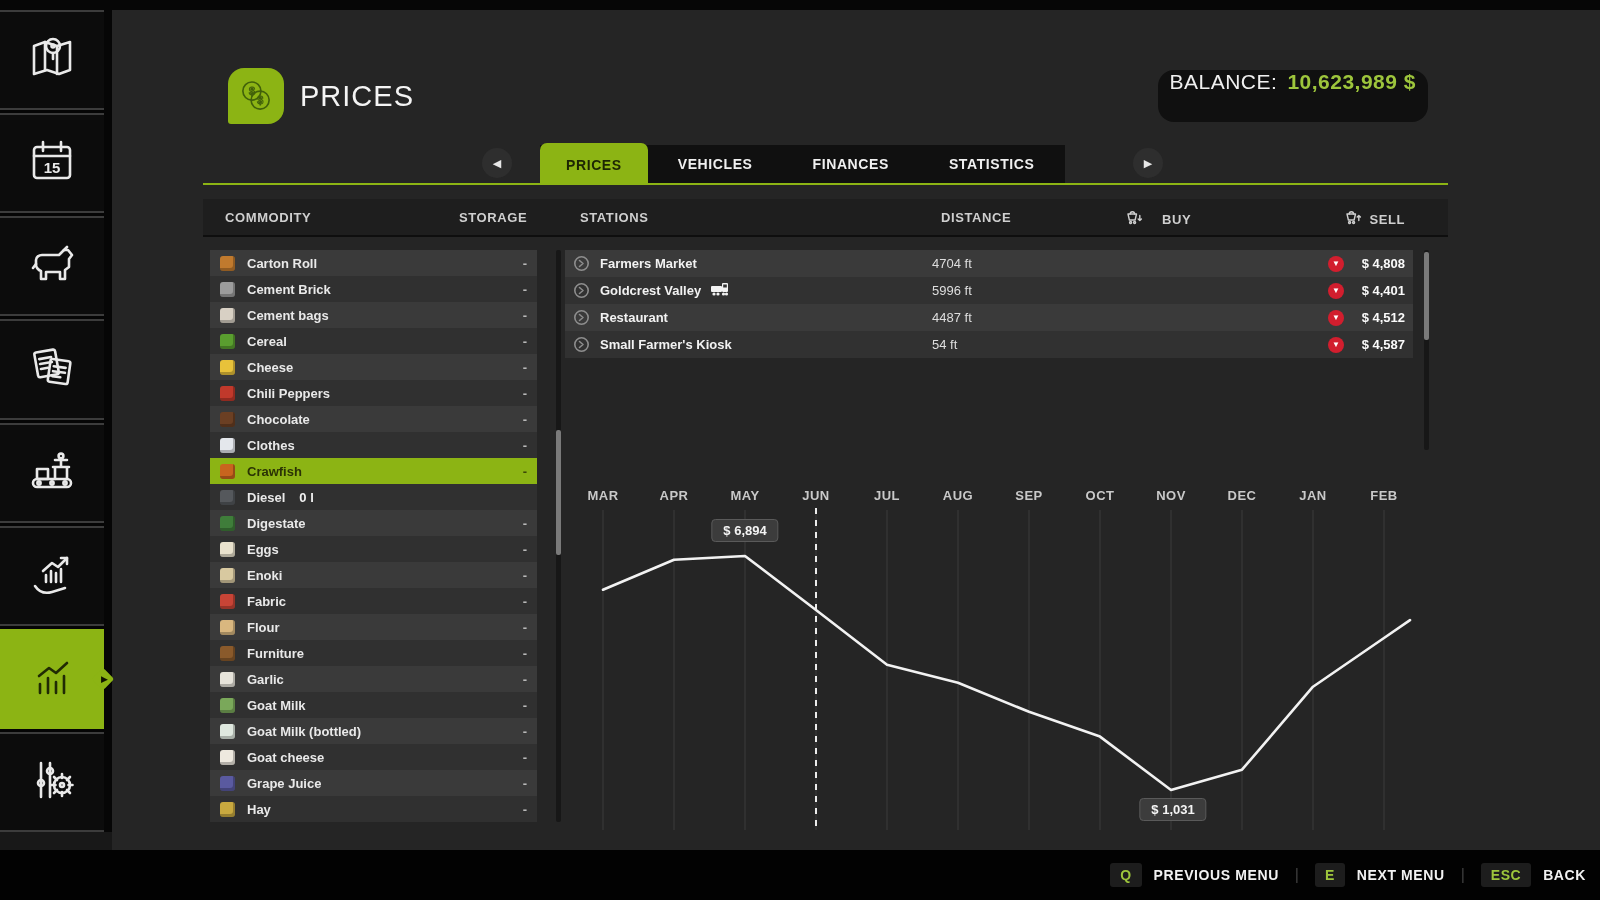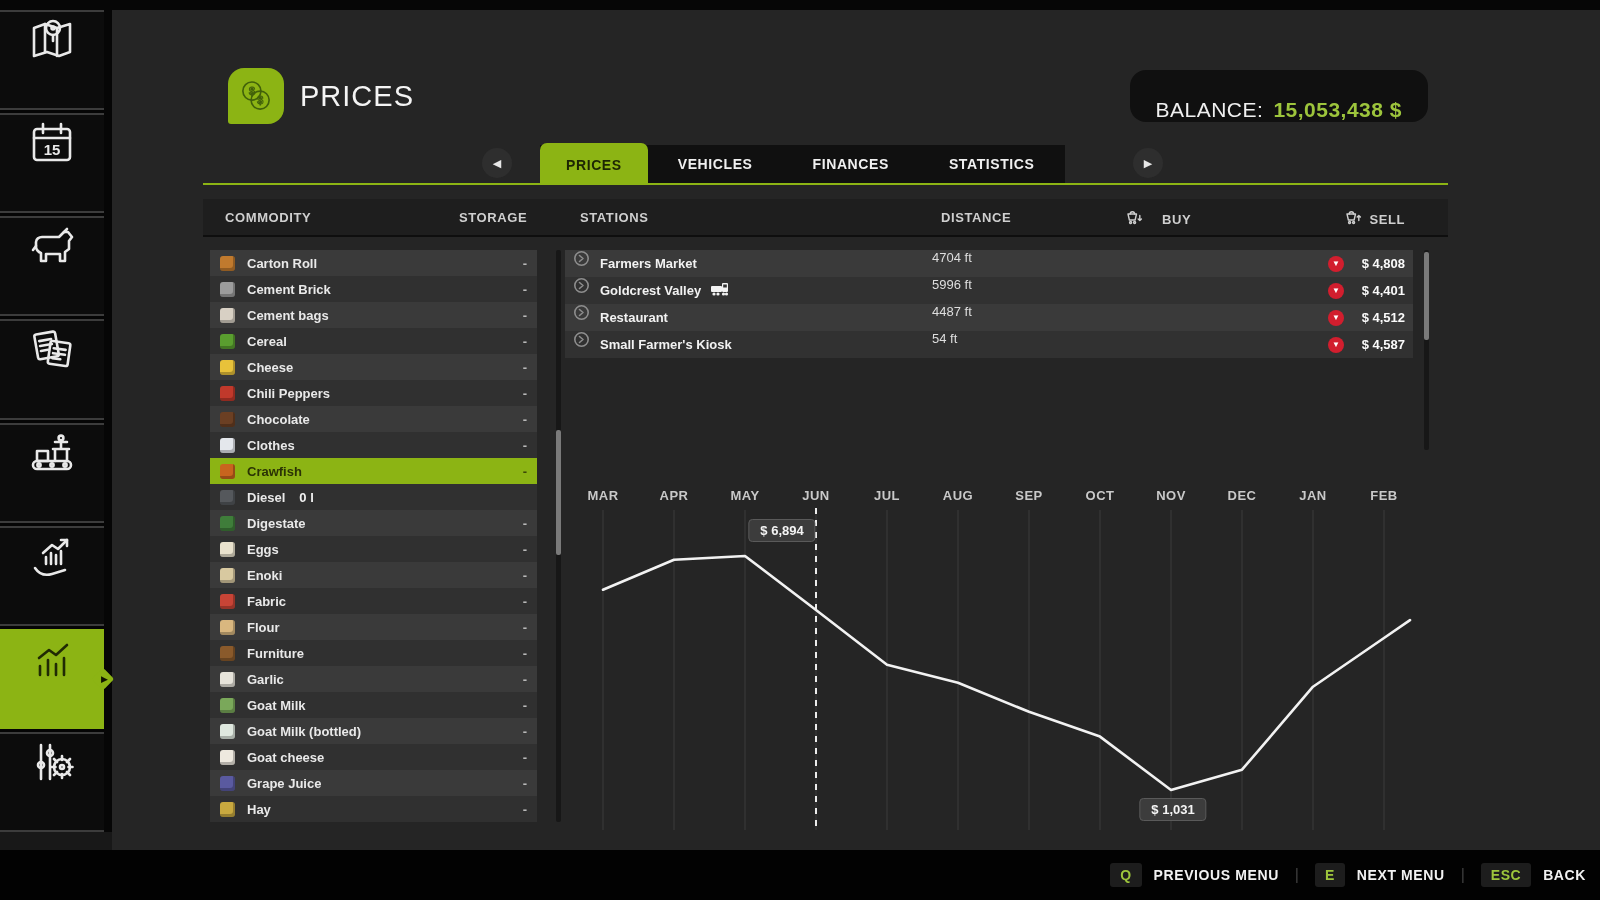--- a/index.html
+++ b/index.html
@@ -11,37 +11,37 @@
   .abs{position:absolute}
 
   
   .top-strip{left:0;top:0;width:1600px;height:10px;background:#060606}
   .main-panel{left:112px;top:10px;right:0;height:840px;background:#252525}
   .left-gap{left:104px;top:10px;width:8px;height:822px;background:#060606}
 
   
   .sidebar{left:0;top:10px;width:104px;height:822px;background:#050505;display:flex;flex-direction:column}
   .side-item{flex:1;background:#0c0c0c;border-top:2px solid #3c3c3c;border-bottom:2px solid #3c3c3c;
-    margin-bottom:3px;display:flex;justify-content:center;position:relative}
+    margin-bottom:3px;display:flex;align-items:center;justify-content:center;position:relative}
   .side-item:last-child{margin-bottom:0}
   .side-item svg{width:56px;height:56px;stroke:#e9e9e9;fill:none;stroke-width:2.6;stroke-linecap:round;stroke-linejoin:round}
   .side-item.active{background:var(--accent);border-color:var(--accent)}
   .side-item.active svg{stroke:#202a04}
   .side-item.active .notch{position:absolute;right:-7px;top:50%;width:16px;height:16px;background:var(--accent);
     transform:translateY(-50%) rotate(45deg);border-radius:3px}
   .side-item.active .notch-arrow{position:absolute;right:-4px;top:50%;transform:translateY(-50%);
     color:#101400;font-size:9px;z-index:2}
 
   
   .hdr-icon{left:228px;top:68px;width:56px;height:56px;background:var(--accent);
     border-radius:16px 16px 16px 3px;display:flex;align-items:center;justify-content:center}
   .hdr-icon svg{width:46px;height:46px;stroke:#41610a;fill:none;stroke-width:2}
   .page-title{left:300px;top:80px;font-size:29px;letter-spacing:1px;color:#f4f4f4;font-weight:400}
   .balance-pill{top:70px;right:172px;height:52px;background:#101010;border-radius:16px;
-    display:flex;align-items:flex-end;padding:0 26px;gap:10px}
+    display:flex;align-items:flex-start;padding:0 12px;gap:10px}
   .balance-label{font-size:21px;color:#f0f0f0;letter-spacing:.5px}
   .balance-value{font-size:21px;font-weight:bold;color:var(--money);letter-spacing:.5px}
 
   
   .tab-underline{left:203px;top:183px;width:1245px;height:2px;background:var(--accent)}
   .tab-strip{left:540px;top:145px;height:38px;background:#101010;display:flex;align-items:flex-end}
   .tab{height:38px;line-height:38px;padding:0 30px;font-size:14px;font-weight:bold;letter-spacing:.6px;
     color:#f0f0f0;white-space:nowrap}
   .tab.active{background:var(--accent);color:#1d2603;height:42px;line-height:44px;
     border-radius:7px 7px 0 0;margin-bottom:-2px;padding:0 26px}
@@ -70,21 +70,21 @@
   .c-row.selected .c-label{color:#2b3305}
   .c-val{margin-left:auto;font-size:13px;color:#b9b9b9;font-weight:bold}
   .c-row.selected .c-val{color:#3c4708}
   .v-scroll{width:5px;background:#171717;border-radius:2px}
   .v-thumb{position:absolute;left:0;width:5px;background:#7a7a7a;border-radius:2px}
   .scroll-left{left:556px;top:250px;height:572px}
   .scroll-right{left:1424px;top:250px;height:200px}
 
   
   .station-list{left:565px;top:250px;width:848px}
-  .s-row{height:27px;display:flex;padding:0 8px;box-sizing:border-box}
+  .s-row{height:27px;display:flex;align-items:center;padding:0 8px;box-sizing:border-box}
   .s-row:nth-child(odd){background:#3a3a3a}
   .s-row:nth-child(even){background:#313131}
   .s-marker{width:17px;height:17px;margin-right:10px;flex:0 0 17px}
   .s-marker svg{width:17px;height:17px;stroke:#8d8d8d;fill:none;stroke-width:1.6;stroke-linecap:round;stroke-linejoin:round}
   .s-name{font-size:13px;font-weight:bold;color:#f2f2f2;width:332px;display:flex;align-items:center;gap:9px;white-space:nowrap}
   .s-train svg{width:20px;height:14px;fill:#f2f2f2}
   .s-dist{font-size:13px;color:#dedede;flex:1}
   .s-price{display:flex;align-items:center;gap:9px}
   .trend-badge{width:16px;height:16px;border-radius:50%;background:#d21e2e;color:#fff;font-size:8px;
     display:flex;align-items:center;justify-content:center}
@@ -189,21 +189,21 @@
   <svg viewBox="0 0 56 56">
     <circle cx="23" cy="22" r="11"></circle>
       <circle cx="33" cy="33" r="11"></circle>
     <text x="23" y="27" font-size="13" font-weight="bold" fill="none" stroke="#41610a" stroke-width="1.2" text-anchor="middle" font-family="Liberation Sans, sans-serif">$</text>
     <text x="33" y="38" font-size="13" font-weight="bold" fill="none" stroke="#41610a" stroke-width="1.2" text-anchor="middle" font-family="Liberation Sans, sans-serif">$</text>
   </svg>
 </div>
 <div class="abs page-title">PRICES</div>
 <div class="abs balance-pill">
   <span class="balance-label">BALANCE:</span>
-  <span class="balance-value">15,053,438 $</span>
+  <span class="balance-value">10,623,989 $</span>
 </div>
 
 <div class="abs nav-circle nav-left">◀</div>
 <div class="abs tab-strip">
     <div class="tab active">PRICES</div>
     <div class="tab">VEHICLES</div>
     <div class="tab">FINANCES</div>
     <div class="tab">STATISTICS</div>
   </div>
 <div class="abs nav-circle nav-right">▶</div>
@@ -434,21 +434,21 @@
     <text x="606" y="20" text-anchor="middle" font-size="13" font-weight="bold" fill="#c9c9c9" letter-spacing=".5" font-family="Liberation Sans, sans-serif">NOV</text>
     <line x1="677" x2="677" y1="30" y2="350" stroke="#3c3c3c" stroke-width="1"></line>
     <text x="677" y="20" text-anchor="middle" font-size="13" font-weight="bold" fill="#c9c9c9" letter-spacing=".5" font-family="Liberation Sans, sans-serif">DEC</text>
     <line x1="748" x2="748" y1="30" y2="350" stroke="#3c3c3c" stroke-width="1"></line>
     <text x="748" y="20" text-anchor="middle" font-size="13" font-weight="bold" fill="#c9c9c9" letter-spacing=".5" font-family="Liberation Sans, sans-serif">JAN</text>
     <line x1="819" x2="819" y1="30" y2="350" stroke="#3c3c3c" stroke-width="1"></line>
     <text x="819" y="20" text-anchor="middle" font-size="13" font-weight="bold" fill="#c9c9c9" letter-spacing=".5" font-family="Liberation Sans, sans-serif">FEB</text>
     <line x1="251" x2="251" y1="28" y2="352" stroke="#ececec" stroke-width="2" stroke-dasharray="6 6"></line>
     <polyline points="38.0,109.7 109.0,79.8 180.0,76.0 251.0,130.0 322.0,184.7 393.0,202.7 464.0,231.8 535.0,256.6 606.0,310.0 677.0,289.7 748.0,206.7 819.0,158.0 845.0,140.1" fill="none" stroke="#f2f2f2" stroke-width="2.6" stroke-linejoin="round" stroke-linecap="round"></polyline>
   </svg>
-<div class="chart-badge" id="badge-max" style="left: 745px; top: 519px; margin-left: 37px;">$ 6,894</div>
+<div class="chart-badge" id="badge-max" style="left: 745px; top: 519px;">$ 6,894</div>
 <div class="chart-badge" id="badge-min" style="left: 1173px; top: 798px;">$ 1,031</div>
 
 <div class="abs footer-bar">
   <span class="key-badge">Q</span>
   <span class="key-label">PREVIOUS MENU</span>
   <span class="f-div">|</span>
   <span class="key-badge">E</span>
   <span class="key-label">NEXT MENU</span>
   <span class="f-div">|</span>
   <span class="key-badge">ESC</span>

